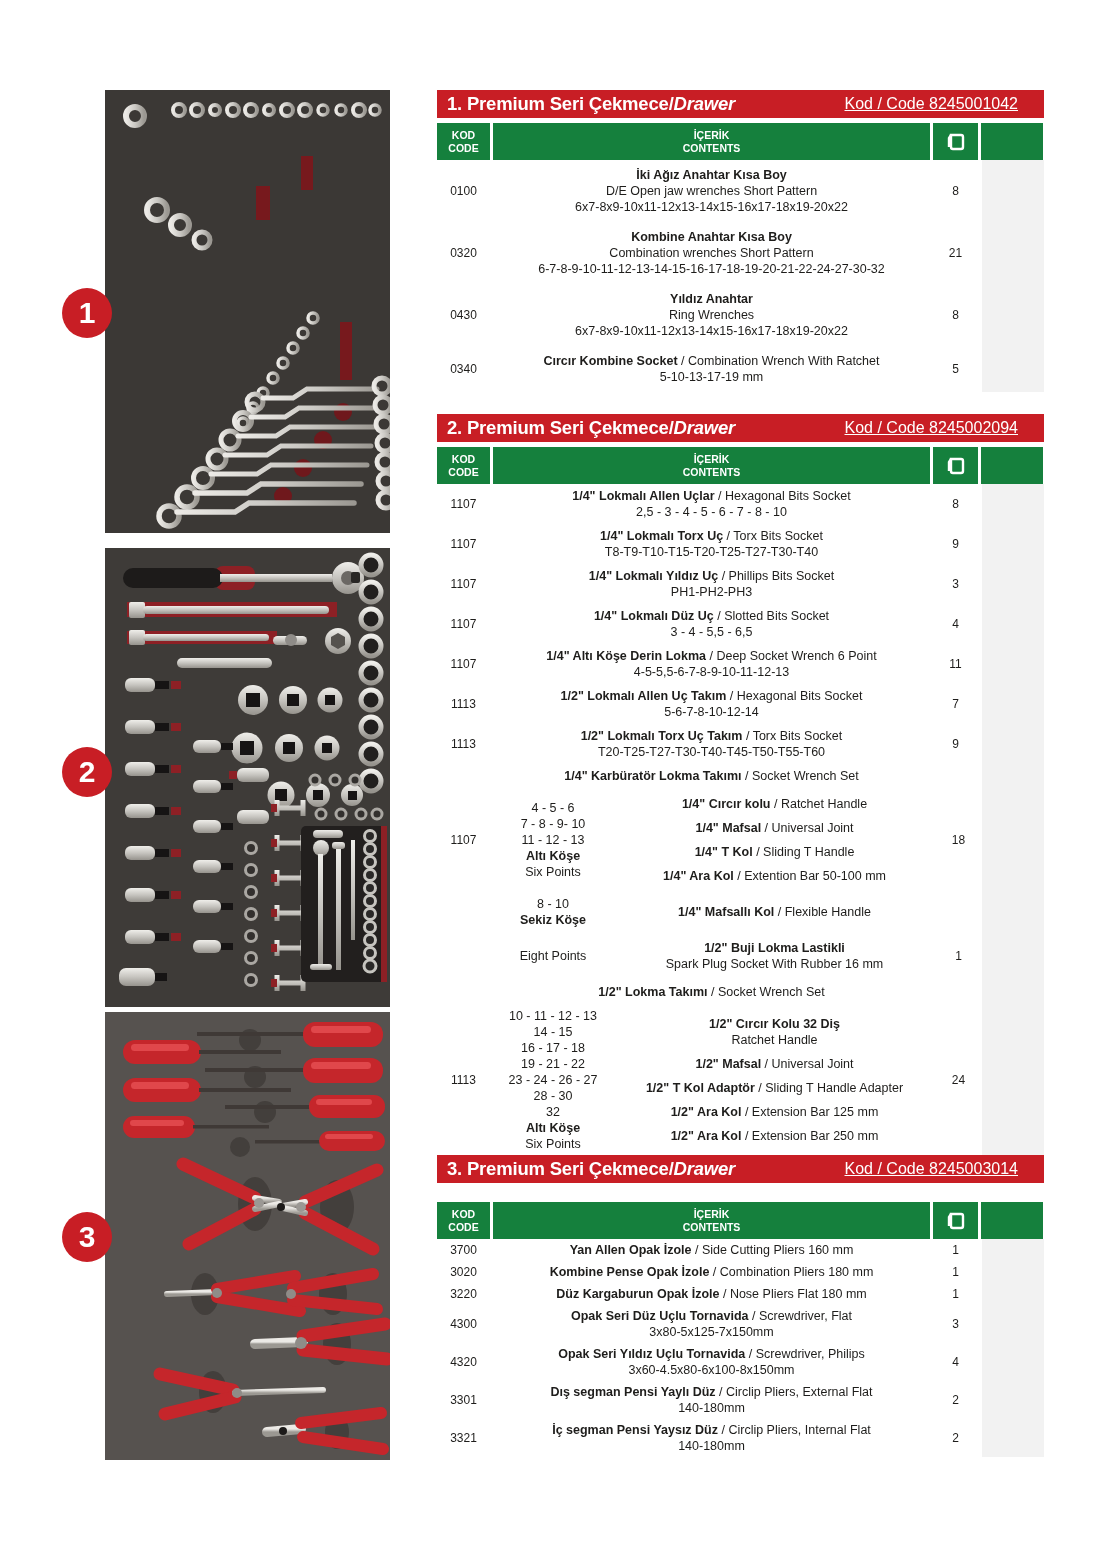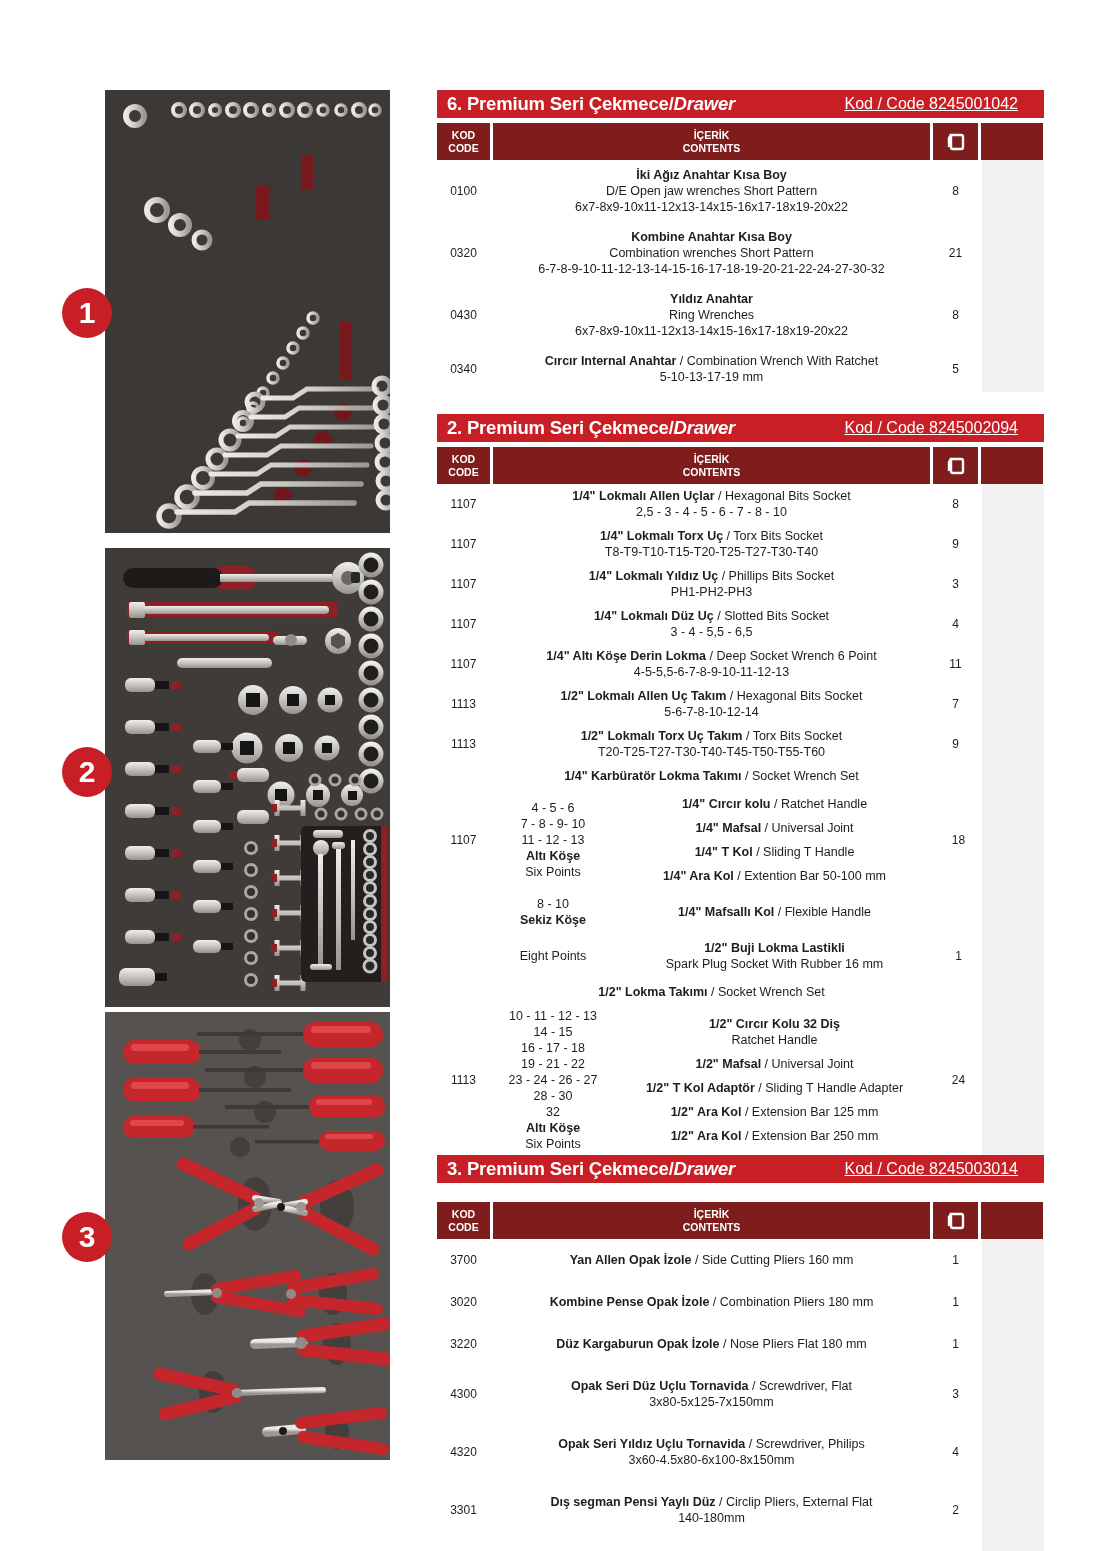--- a/index.html
+++ b/index.html
@@ -8,28 +8,28 @@
   .photo{position:absolute;}
   .photo svg{display:block;}
   .marker{position:absolute;width:50px;height:50px;border-radius:50%;background:#c81e25;
           color:#fff;font-weight:bold;font-size:30px;display:flex;align-items:center;justify-content:center;}
   .section{position:absolute;left:437px;width:607px;}
   .banner{height:28px;background:#c81e25;color:#fff;display:flex;align-items:center;padding-left:10px;}
   .banner .bt{font-weight:bold;font-size:18.5px;letter-spacing:-0.2px;white-space:pre;}
   .banner .bt .it{font-style:italic;}
   .banner .bk{margin-left:auto;font-size:16px;padding-right:26px;white-space:pre;text-decoration:underline;}
   .thead{display:grid;grid-template-columns:53px 437px 45px 62px;column-gap:3px;margin-top:5px;}
-  .thead .th{background:#7f1d1d;color:#fff;font-weight:bold;font-size:10.5px;line-height:13px;
+  .thead .th{background:#15803d;color:#fff;font-weight:bold;font-size:10.5px;line-height:13px;
              text-align:center;height:37px;display:flex;flex-direction:column;justify-content:center;}
   .tbody{position:relative;}
   .strip{position:absolute;top:0;right:0;width:62px;height:100%;background:#f2f2f2;}
   .row{display:grid;grid-template-columns:53px 437px 45px;column-gap:3px;align-items:center;position:relative;}
   .sec1 .row{padding:7px 0;}
   .sec2 .row{padding:4px 0;}
-  .sec3 .row{padding:13px 0;}
+  .sec3 .row{padding:3px 0;}
   .cellc{text-align:center;font-size:12px;}
   .content{text-align:center;font-size:12.5px;line-height:16px;}
   .content .l{white-space:nowrap;}
   .b{font-weight:bold;}
   .sep{white-space:pre;}
   .cgrid{display:grid;grid-template-columns:53px 120px 317px 45px;column-gap:3px;align-items:center;padding:4px 0;}
   .sizes{text-align:center;font-size:12.5px;line-height:16px;}
   .items .item{padding:4px 0;text-align:center;font-size:12.5px;line-height:16px;white-space:nowrap;}
   .qicon{align-self:center;margin:0 auto;}
 </style>
@@ -397,21 +397,21 @@
   </div>
 <div class="marker" style="left:62px;top:747px;">
     <span>2</span>
   </div>
 <div class="marker" style="left:62px;top:1212px;">
     <span>3</span>
   </div>
 
 <div class="section sec1" style="top:90px;">
   <div class="banner">
-    <span class="bt"><span>6. Premium Seri Çekmece/</span><span class="it">Drawer</span></span>
+    <span class="bt"><span>1. Premium Seri Çekmece/</span><span class="it">Drawer</span></span>
     <span class="bk">Kod / Code 8245001042</span>
   </div>
   <div class="thead">
     <div class="th">
         <span>KOD</span>
         <span>CODE</span>
       </div>
     <div class="th">
         <span>İÇERİK</span>
         <span>CONTENTS</span>
@@ -449,21 +449,21 @@
       <div class="content">
         <div class="l b">Yıldız Anahtar</div>
         <div class="l">Ring Wrenches</div>
         <div class="l">6x7-8x9-10x11-12x13-14x15-16x17-18x19-20x22</div>
       </div>
       <div class="cellc">8</div>
     </div>
     <div class="row">
       <div class="cellc">0340</div>
       <div class="content">
-        <div class="l"><span class="b">Cırcır Internal Anahtar</span><span class="sep"> / </span><span>Combination Wrench With Ratchet</span></div>
+        <div class="l"><span class="b">Cırcır Kombine Socket</span><span class="sep"> / </span><span>Combination Wrench With Ratchet</span></div>
         <div class="l">5-10-13-17-19 mm</div>
       </div>
       <div class="cellc">5</div>
     </div>
   </div>
 </div>
 
 <div class="section sec2" style="top:414px;">
   <div class="banner">
     <span class="bt"><span>2. Premium Seri Çekmece/</span><span class="it">Drawer</span></span>

